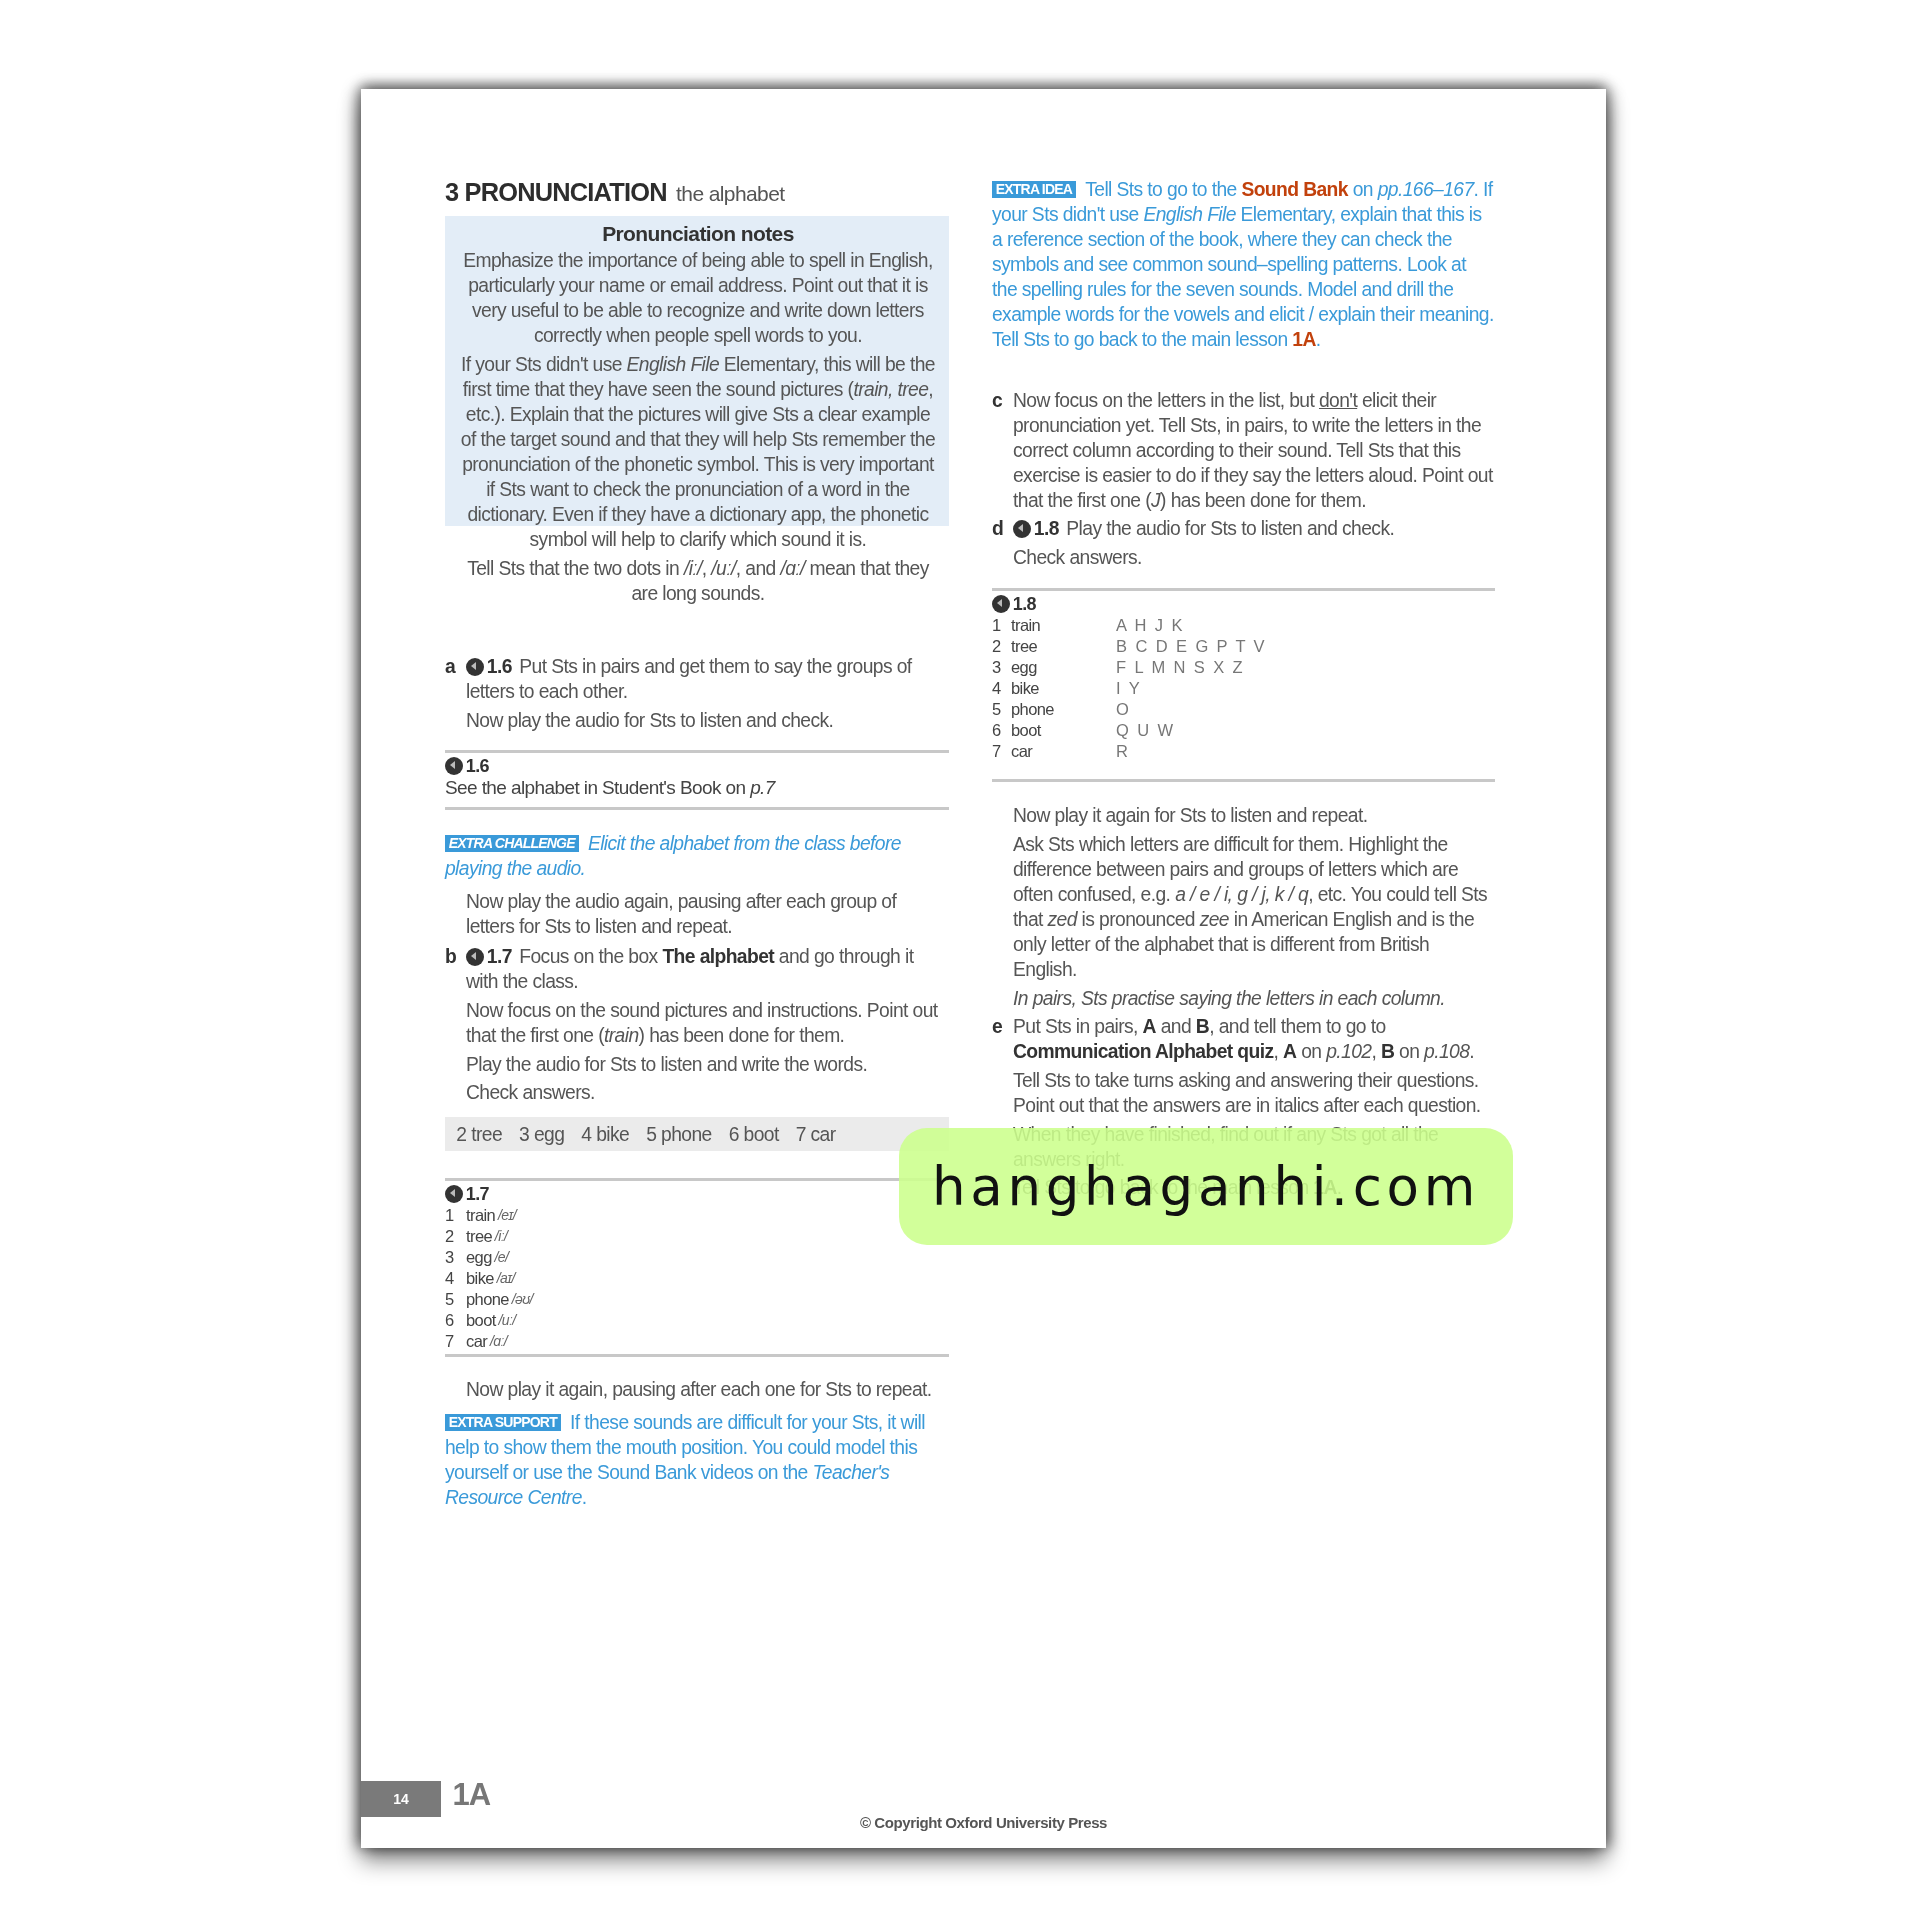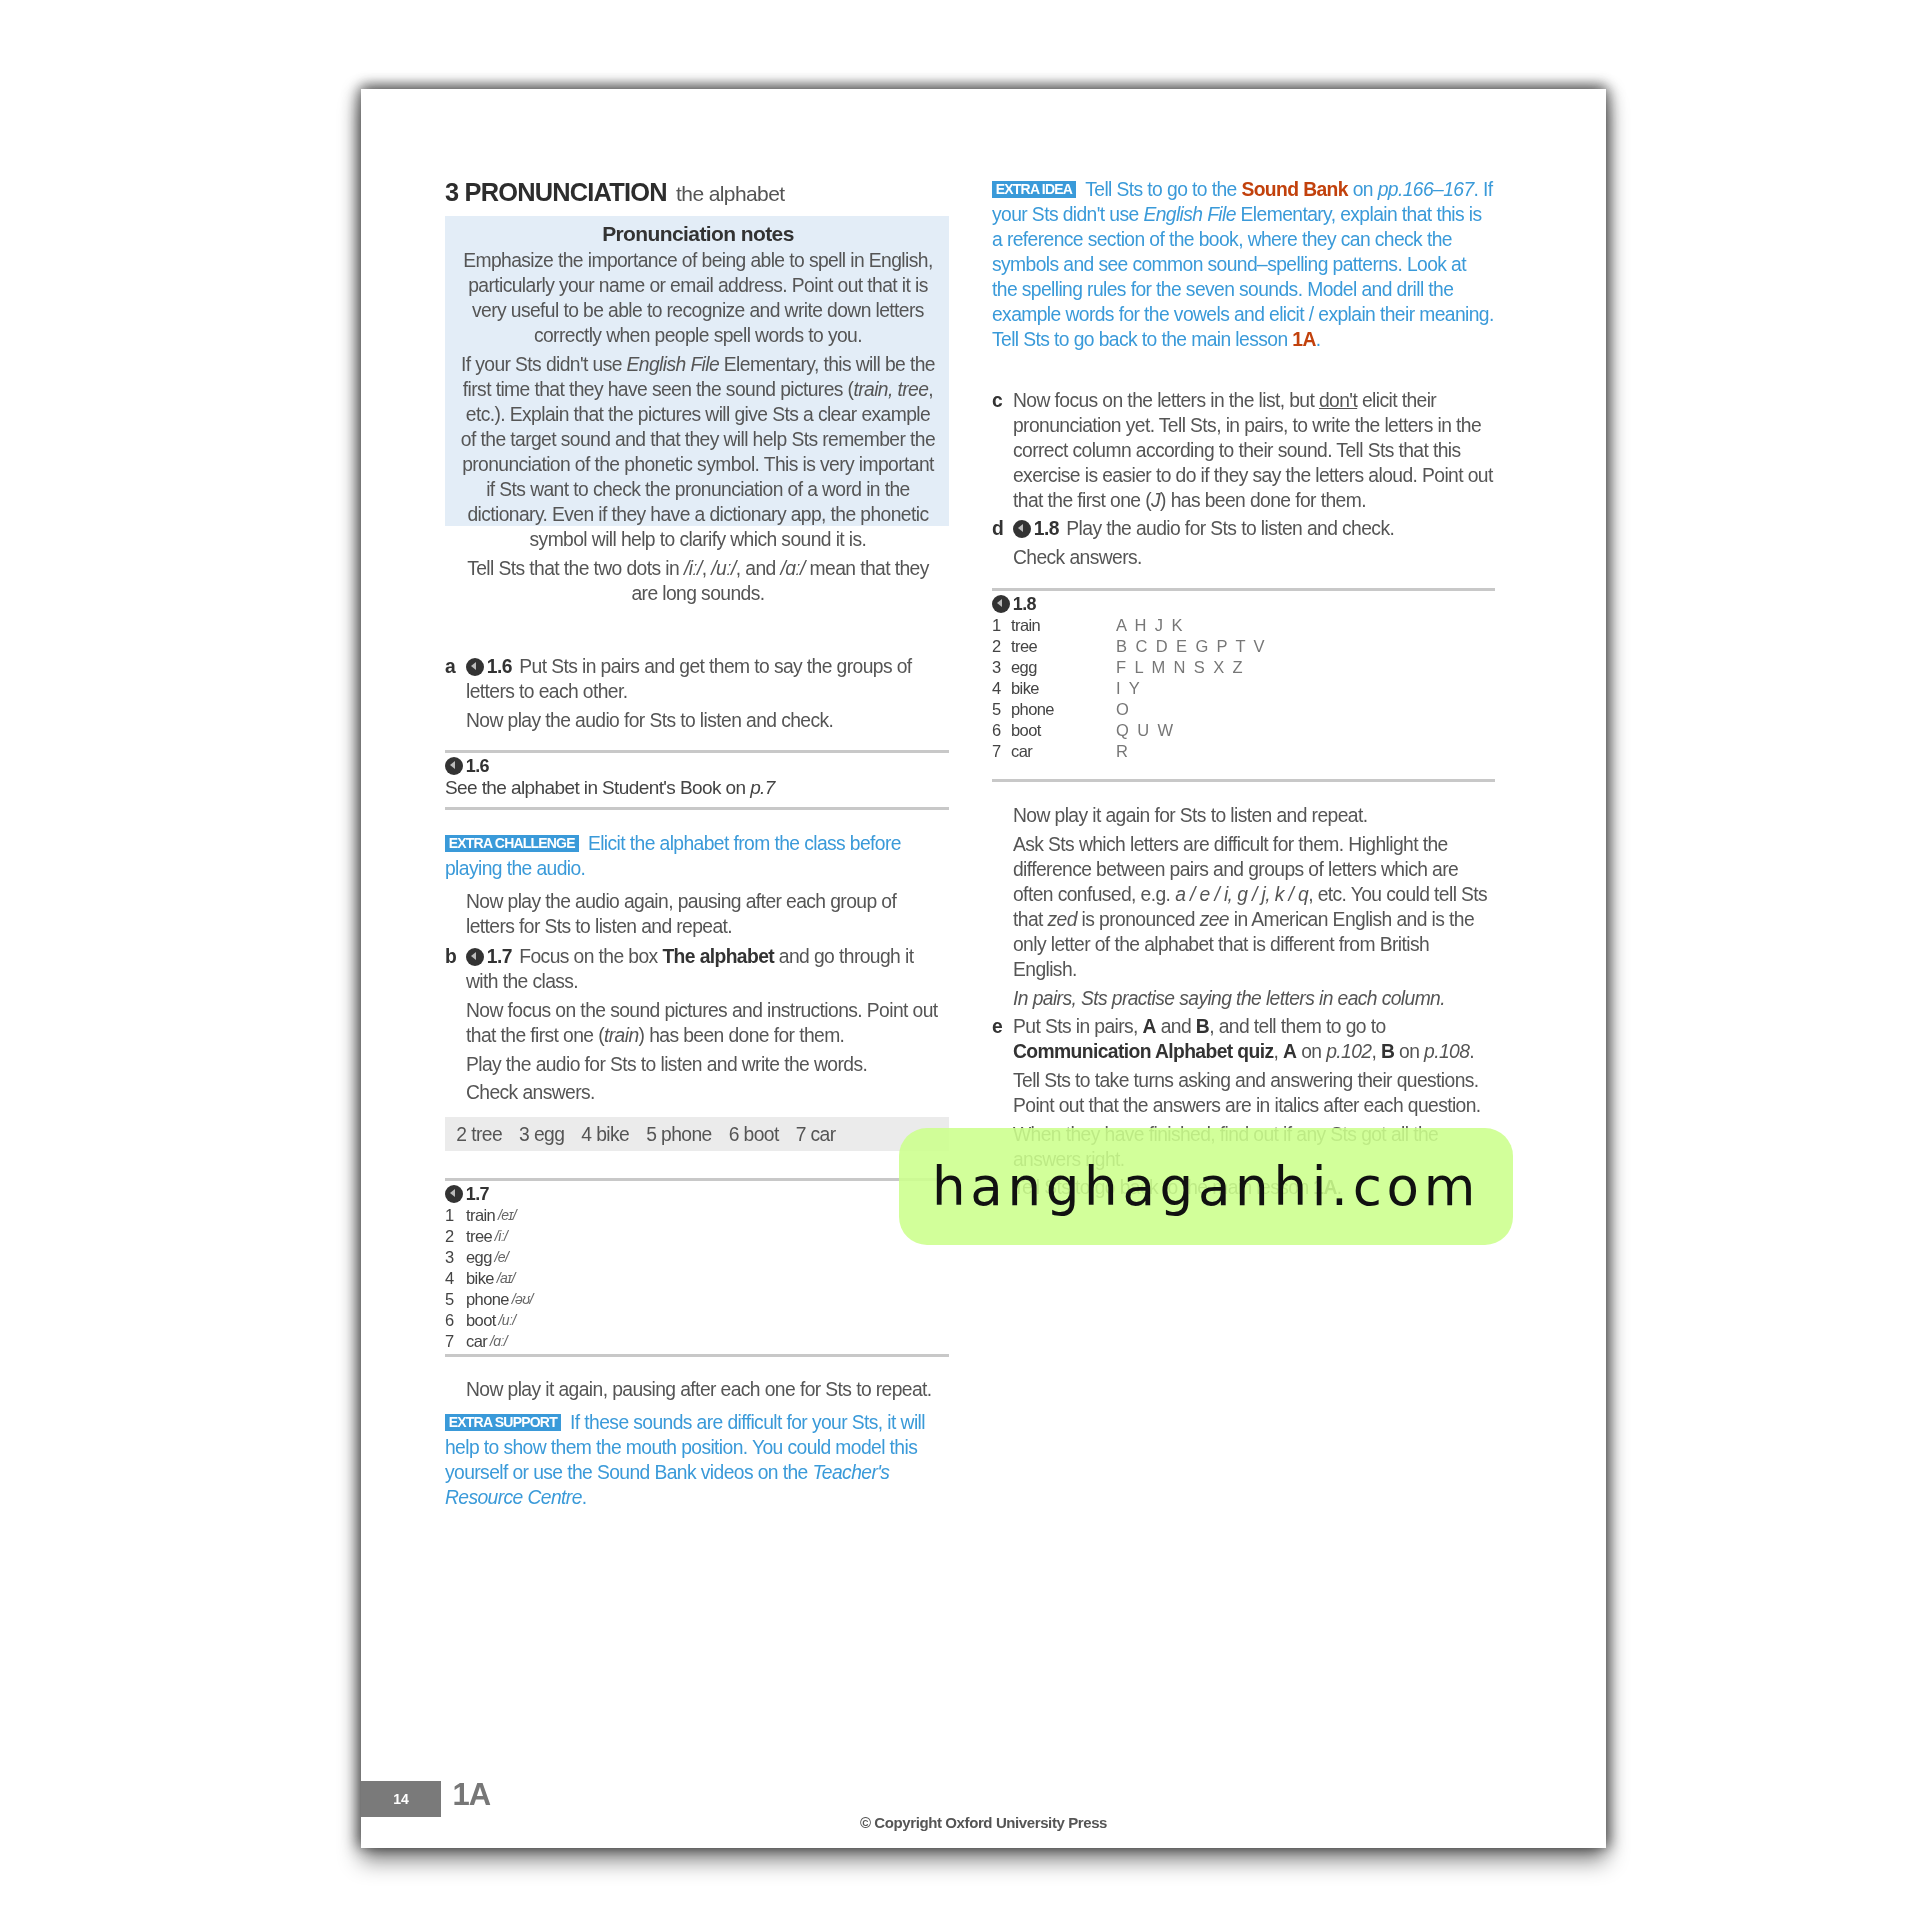--- a/index.html
+++ b/index.html
@@ -123,21 +123,21 @@
       </div>
     </div>
 
     <div class="rule" style="top:661px; width:504px;"></div>
     <div class="block script" style="top:667px;">
       <p><span class="audio-icon"></span><span class="audio-num" style="font-size:18px;">1.6</span></p>
       <p style="font-size:19px;"><span>See the alphabet in Student's Book on </span><i>p.7</i></p>
     </div>
     <div class="rule" style="top:718px; width:504px;"></div>
 
-    <div class="block txt blue" style="top:742px;">
+    <div class="block txt blue" style="top:742px;font-style:italic;">
       <p><span class="tag">EXTRA CHALLENGE</span><span>Elicit the alphabet from the class before playing the audio.</span></p>
     </div>
 
     <div class="block txt" style="top:800px;">
       <p class="indent">Now play the audio again, pausing after each group of letters for Sts to listen and repeat.</p>
     </div>
 
     <div class="block txt" style="top:855px;">
       <div class="item">
         <span class="letter">b</span>

